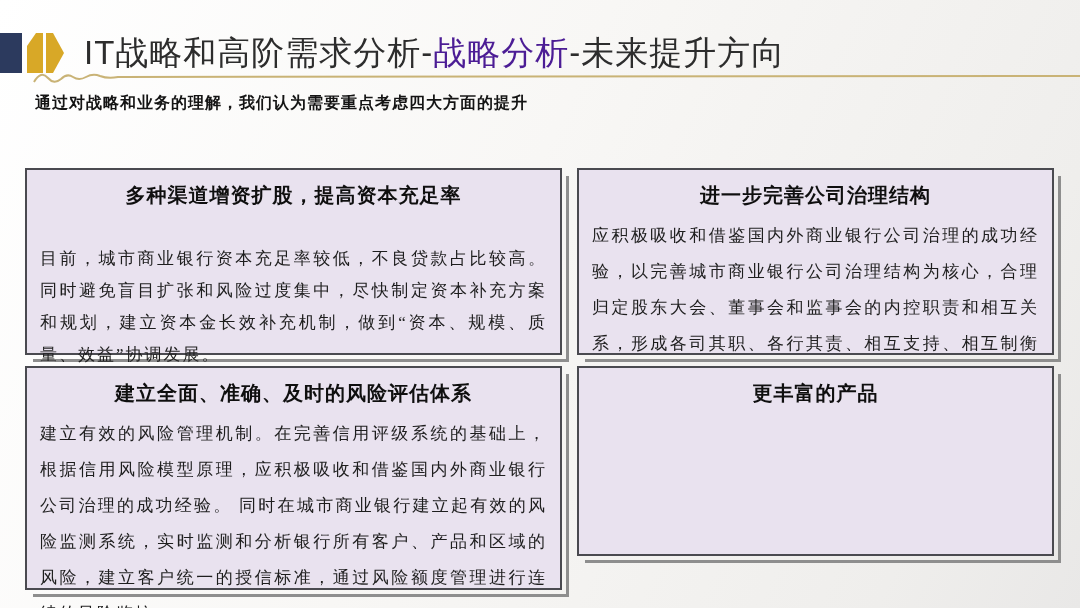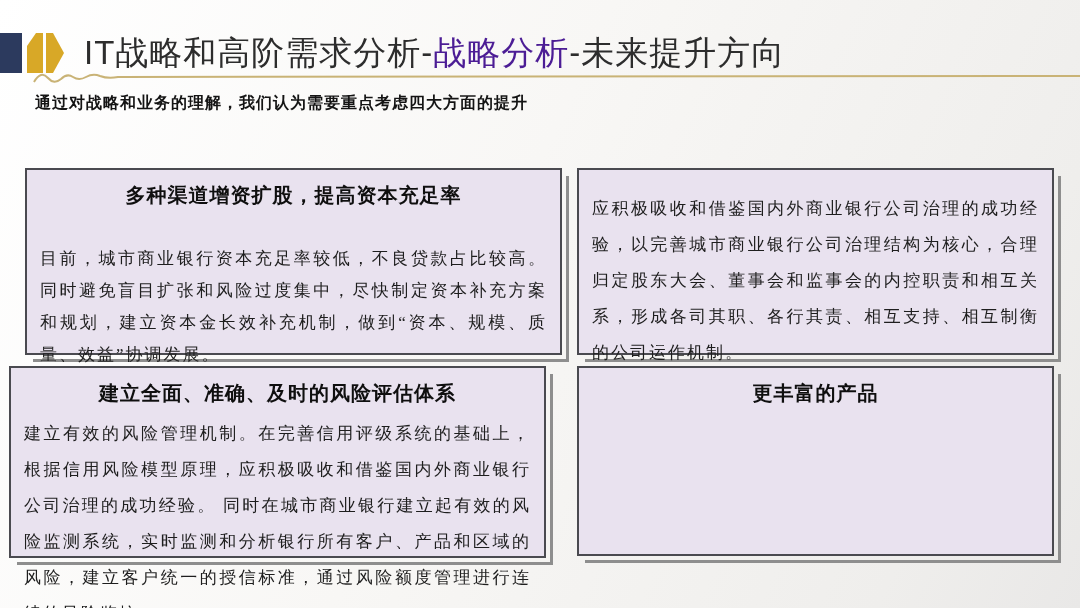--- a/index.html
+++ b/index.html
@@ -51,21 +51,21 @@
   }
   .box-body {
     margin-top:9px;
     font-size:17px; color:#1e1e1e;
     line-height:36px; letter-spacing:2px;
     text-align:justify;
     font-family:"Liberation Serif", serif;
   }
   #box-0 { left:25px;  top:168px; width:537px; height:187px; }
   #box-1 { left:577px; top:168px; width:477px; height:187px; }
-  #box-2 { left:9px;  top:366px; width:537px; height:192px; }
+  #box-2 { left:25px;  top:366px; width:537px; height:224px; }
   #box-3 { left:577px; top:366px; width:477px; height:190px; }
   #box-0 .box-body { margin-top:34px; line-height:32px; }
 </style>
 </head>
 <body>
 
 <div class="header">
 
   <svg class="marker-svg" width="70" height="50" viewBox="0 0 70 50">
     <rect x="0" y="3" width="22" height="40" fill="#2c3a5e"></rect>
@@ -83,20 +83,21 @@
 
   <div class="subtitle">通过对战略和业务的理解，我们认为需要重点考虑四大方面的提升</div>
 </div>
 
 <div class="box" id="box-0">
   <div class="box-title">多种渠道增资扩股，提高资本充足率</div>
   <div class="box-body">目前，城市商业银行资本充足率较低，不良贷款占比较高。 同时避免盲目扩张和风险过度集中，尽快制定资本补充方案和规划，建立资本金长效补充机制，做到“资本、规模、质量、效益”协调发展。</div>
 </div>
 
 <div class="box" id="box-1">
+  <div class="box-title">进一步完善公司治理结构</div>
   <div class="box-body">应积极吸收和借鉴国内外商业银行公司治理的成功经验，以完善城市商业银行公司治理结构为核心，合理归定股东大会、董事会和监事会的内控职责和相互关系，形成各司其职、各行其责、相互支持、相互制衡的公司运作机制。</div>
 </div>
 
 <div class="box" id="box-2">
   <div class="box-title">建立全面、准确、及时的风险评估体系</div>
   <div class="box-body">建立有效的风险管理机制。在完善信用评级系统的基础上，根据信用风险模型原理，应积极吸收和借鉴国内外商业银行公司治理的成功经验。 同时在城市商业银行建立起有效的风险监测系统，实时监测和分析银行所有客户、产品和区域的风险，建立客户统一的授信标准，通过风险额度管理进行连续的风险监控。</div>
 </div>
 
 <div class="box" id="box-3">
   <div class="box-title">更丰富的产品</div>

